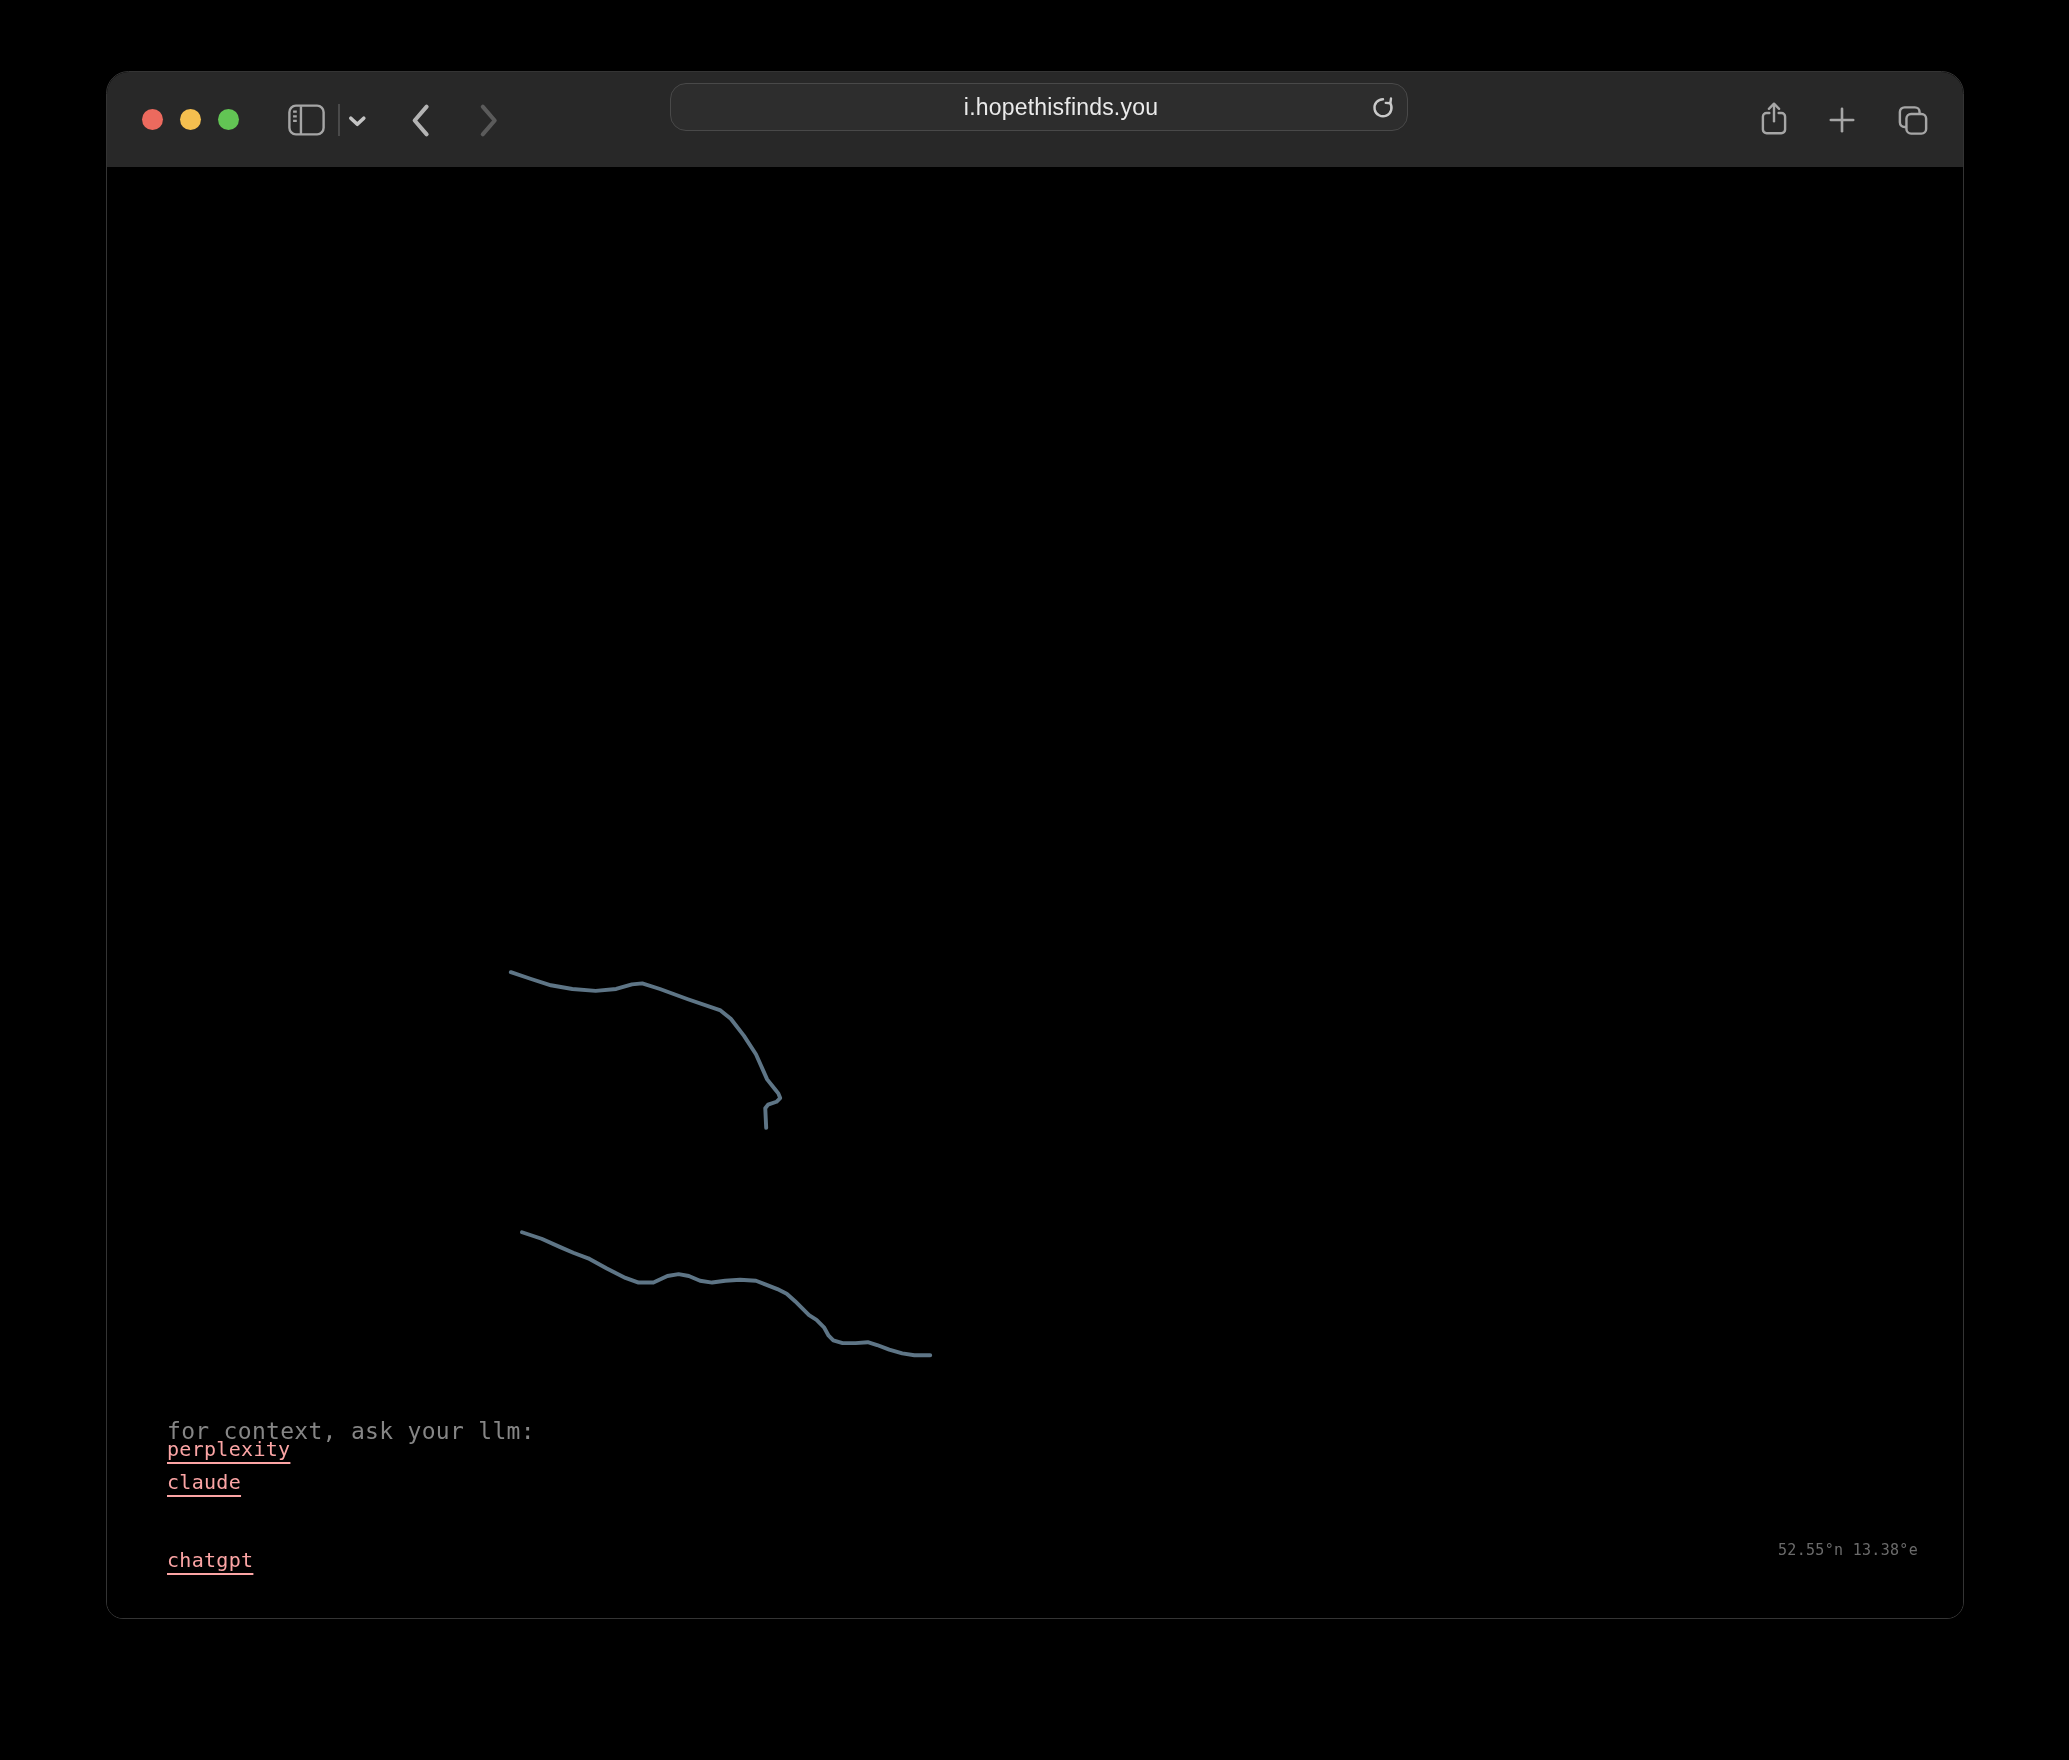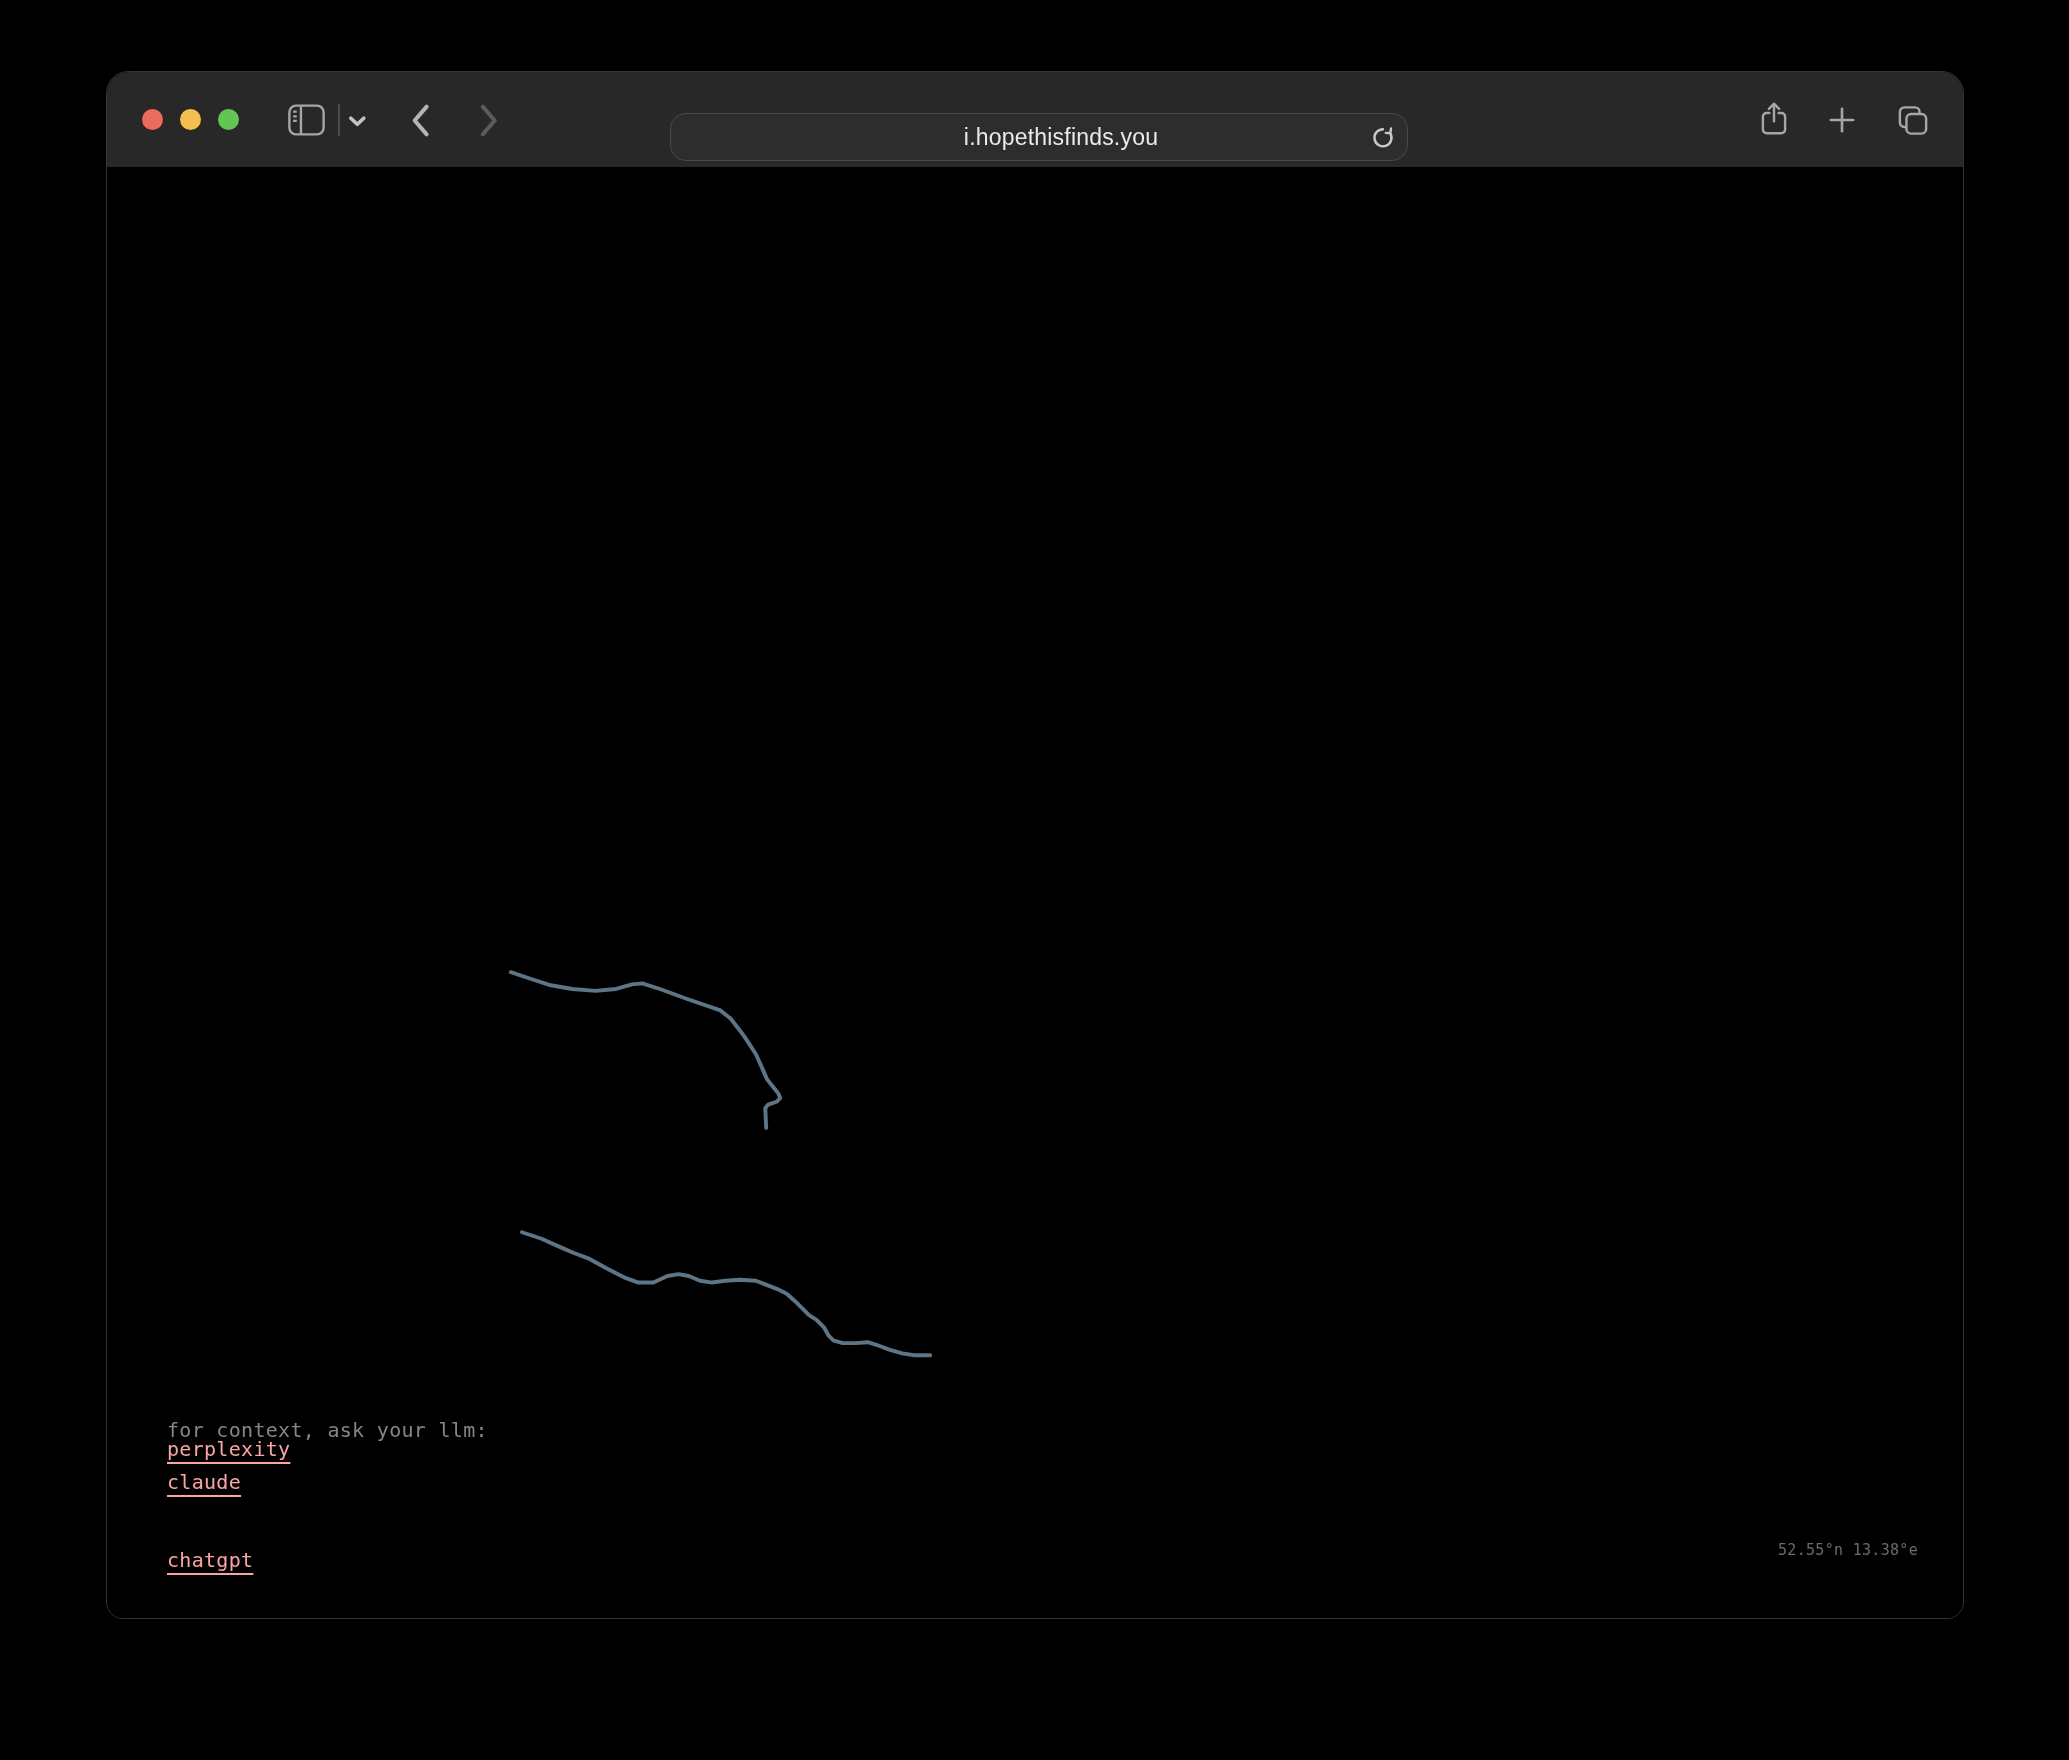--- a/index.html
+++ b/index.html
@@ -46,21 +46,21 @@
   .tb-btn svg { display: block; }
 
   .btn-sidebar  { left: 181px; top: 32px; width: 37px; height: 32px; }
   .tb-divider   { position: absolute; left: 231px; top: 32px; width: 1.9px; height: 32px; background: #4a4a4a; }
   .btn-chevdown { left: 240px; top: 41px; width: 20.5px; height: 15px; }
   .btn-back     { left: 300px; top: 31px; width: 26px; height: 35px; }
   .btn-forward  { left: 369px; top: 31px; width: 26px; height: 35px; }
 
   .url-bar {
     position: absolute;
-    left: 563px; top: 41px;
+    left: 563px; top: 11px;
     width: 738px; height: 48px;
     background: #2d2d2d;
     border: 1.4px solid #494949;
     border-radius: 16px;
     display: flex; align-items: center; justify-content: center; padding-left: 44px;
   }
   .url-text {
     color: #eaeaea;
     font-family: "Liberation Sans", sans-serif;
     font-size: 23px;
@@ -93,21 +93,21 @@
   .rivers path {
     fill: none;
     stroke-width: 4.2;
     stroke-linecap: round;
     stroke-linejoin: round;
   }
 
   .prompt {
     position: absolute;
     left: 60px; top: 1251px;
-    font-size: 20px;
+    font-size: 23px;
     color: #868686;
     letter-spacing: 0.3px;
     white-space: pre;
   }
   .llm-link {
     position: absolute;
     left: 60px;
     font-size: 20px;
     color: #fca5a5;
     letter-spacing: 0.3px;

